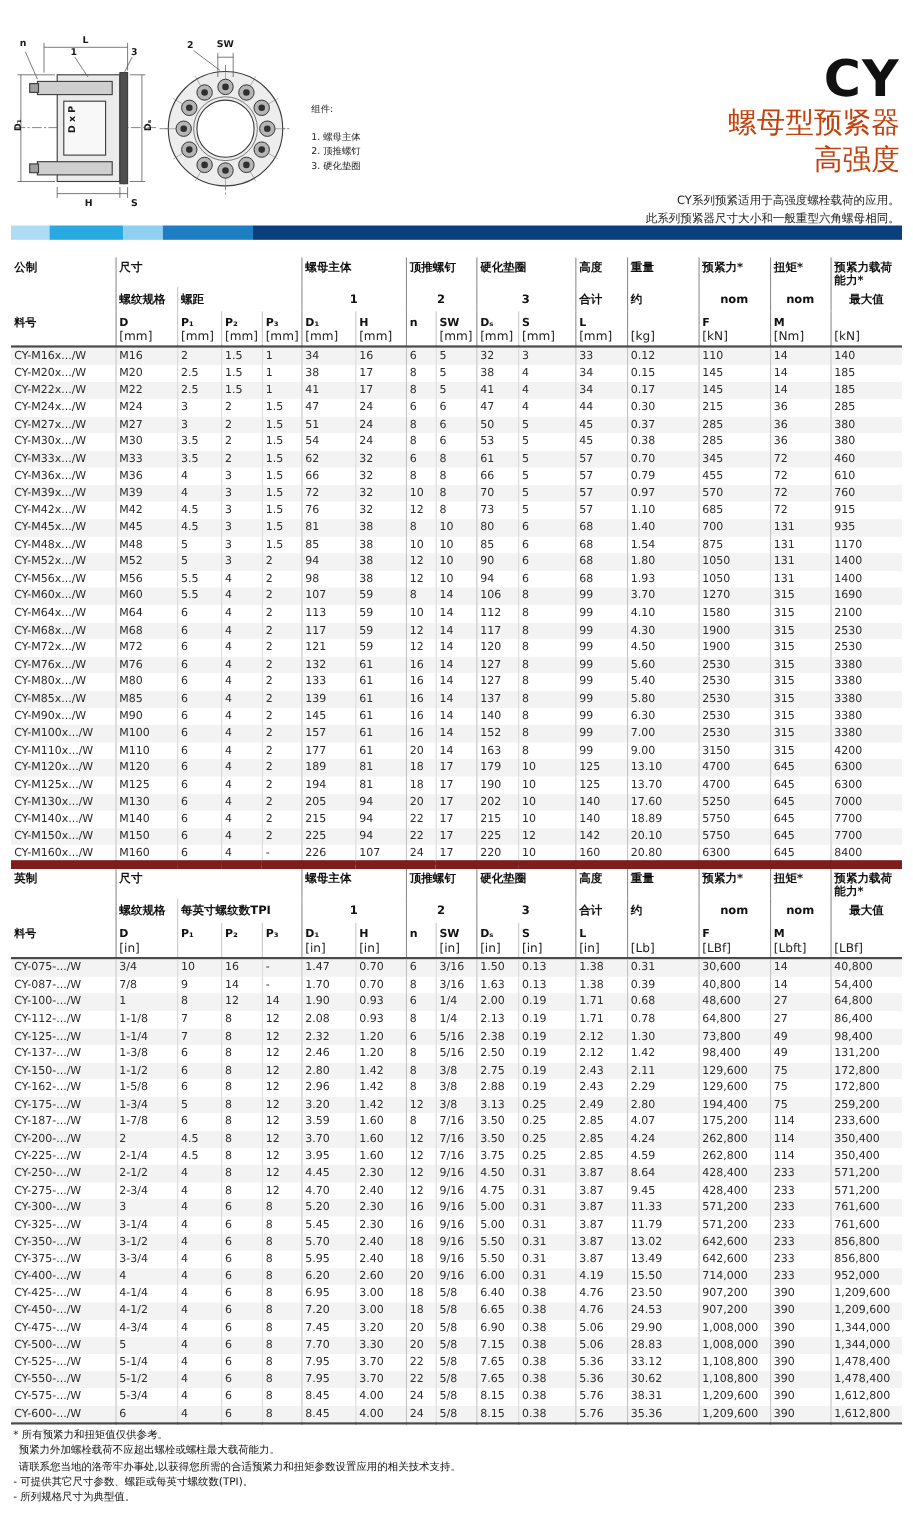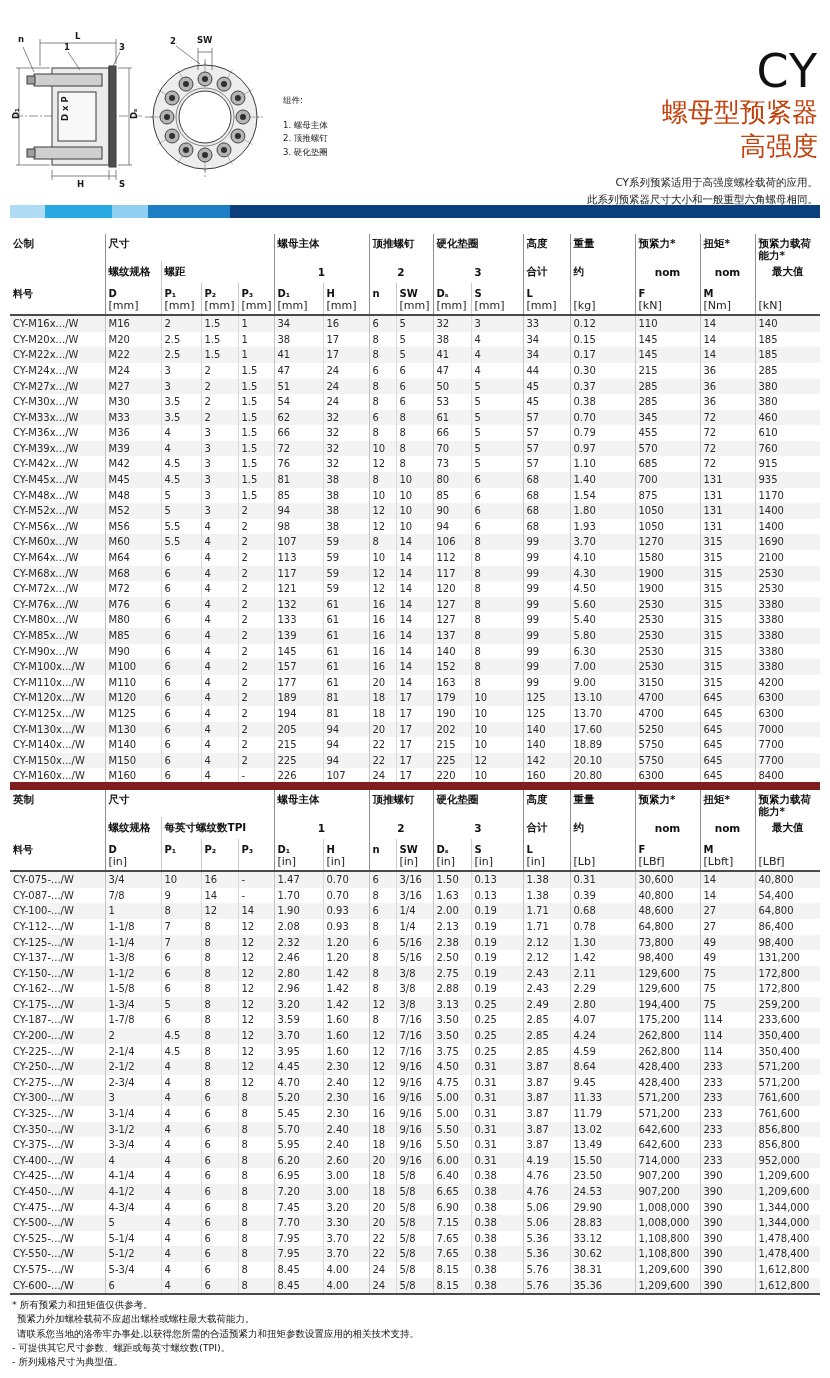--- a/index.html
+++ b/index.html
@@ -9,21 +9,21 @@
     font-family:"DejaVu Sans","Liberation Sans",sans-serif; color:#1a1a1a;
     overflow:hidden;
   }
   
   .drawing-wrap { position:absolute; left:12px; top:26px; width:280px; height:170px; }
   svg text { font-family:"DejaVu Sans","Liberation Sans",sans-serif; fill:#1a1a1a; }
   .legend { position:absolute; left:283px; top:94px; font-size:8.5px; line-height:1.55; color:#222; }
   .legend .lt { margin-bottom:12px; }
   
   .title-block { position:absolute; right:12px; top:48px; text-align:right; }
-  .title-series { font-size:46px; line-height:1.0; font-weight:400; letter-spacing:1px; color:#111; }
+  .title-series { font-size:46px; line-height:1.0; font-weight:700; letter-spacing:1px; color:#111; }
   .title-sub { font-size:26px; line-height:1.18; color:#c2410c; margin-top:3px; }
   .title-desc { margin-top:13px; font-size:10.5px; line-height:1.55; color:#222; }
   
   .accent-bar { position:absolute; left:10px; top:205px; width:810px; height:13px; display:flex; }
   .accent-bar div { height:100%; }
   
   .dtable { position:absolute; left:10px; border-collapse:collapse; table-layout:fixed; width:810px;
             font-size:10px; color:#2a2a2a; border-bottom:2px solid #4a4a4a; }
   .dtable.metric { top:234px; }
   .dtable.imperial { top:782px; border-top:8px solid #7f1d1d; }

